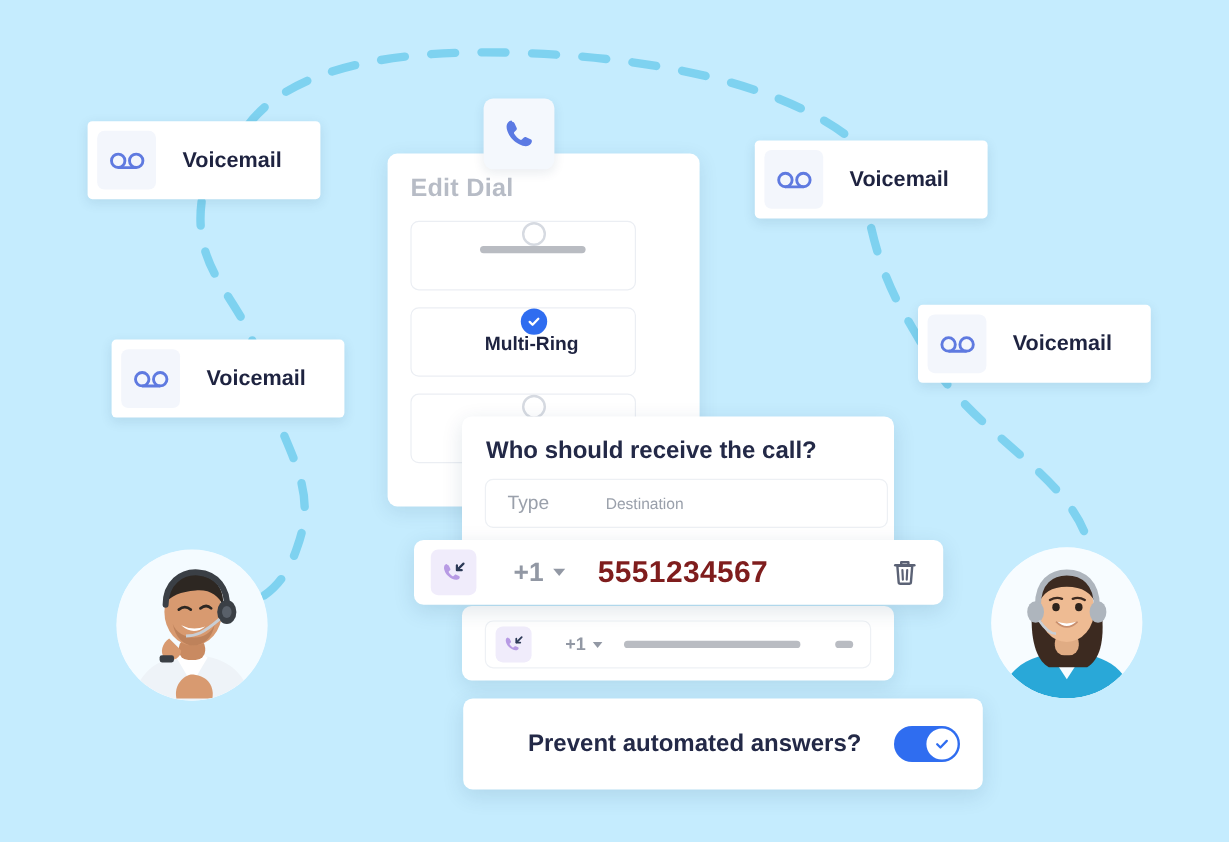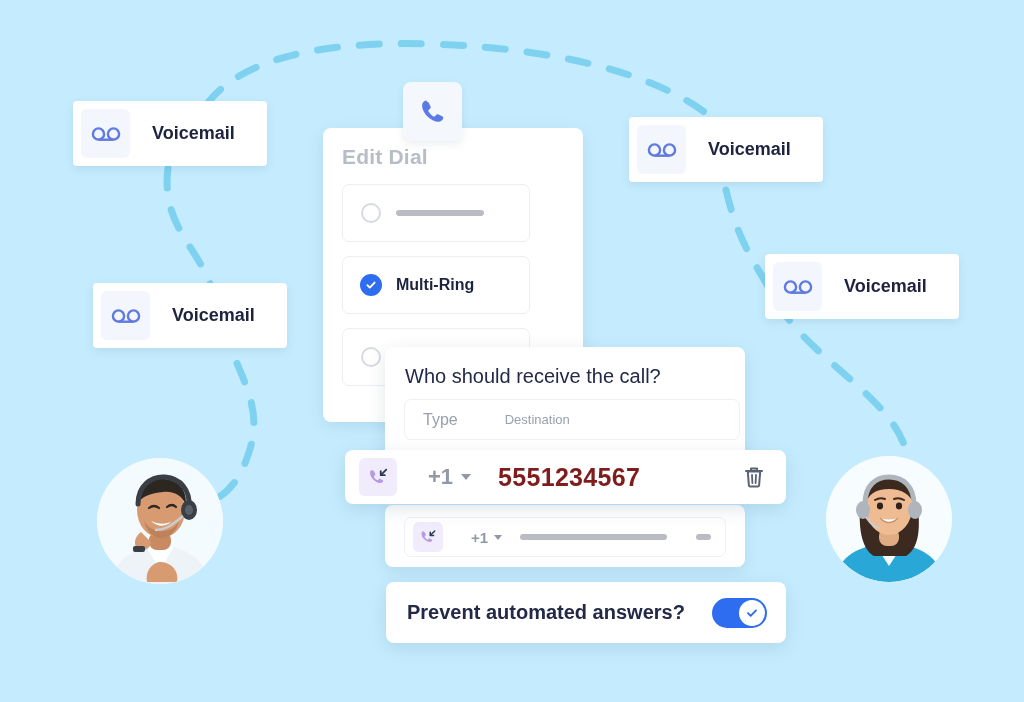--- a/index.html
+++ b/index.html
@@ -107,20 +107,21 @@
     position: absolute;
     left: 19px;
     width: 188px;
     height: 58px;
     border: 1px solid #ebeef3;
     border-radius: 7px;
     display: flex;
     align-items: center;
     background: #fff;
     box-sizing: border-box;
+    flex-direction: column;
   }
   #dial-option-0 { top: 56px; }
   #dial-option-1 { top: 128px; }
   #dial-option-2 { top: 200px; }
   .radio-empty {
     width: 20px; height: 20px;
     border: 2px solid #d6dae1;
     border-radius: 50%;
     margin-left: 18px;
     box-sizing: border-box;
@@ -156,21 +157,21 @@
     width: 360px; height: 113px;
     background: #ffffff;
     border-radius: 8px;
     box-shadow: 0 5px 18px rgba(20,60,90,0.12);
     z-index: 7;
   }
   #receive-title {
     position: absolute;
     left: 20px; top: 18px;
     font-size: 20px;
-    font-weight: normal;
+    font-weight: bold;
     color: #232947;
   }
   #receive-header-row {
     position: absolute;
     left: 19px; top: 52px;
     width: 336px; height: 41px;
     border: 1px solid #edf0f4;
     border-radius: 7px;
     box-sizing: border-box;
     display: flex;
@@ -262,27 +263,28 @@
   #dest-row-secondary .country-code { font-size: 15px; margin-left: 28px; }
   #dest-row-secondary .caret {
     border-left-width: 4px; border-right-width: 4px; border-top-width: 5px;
     margin-left: 6px;
   }
 
   
   #prevent-card {
     position: absolute;
     left: 386px; top: 582px;
-    width: 400px; height: 61px;
+    width: 400px; height: 76px;
     background: #ffffff;
     border-radius: 8px;
     box-shadow: 0 5px 18px rgba(20,60,90,0.12);
     display: flex;
     align-items: center;
     z-index: 9;
+    padding-left: 33px;
   }
   #prevent-label {
     margin-left: 21px;
     font-size: 20px;
     font-weight: bold;
     color: #232947;
   }
   #prevent-toggle {
     position: absolute;
     right: 19px;

